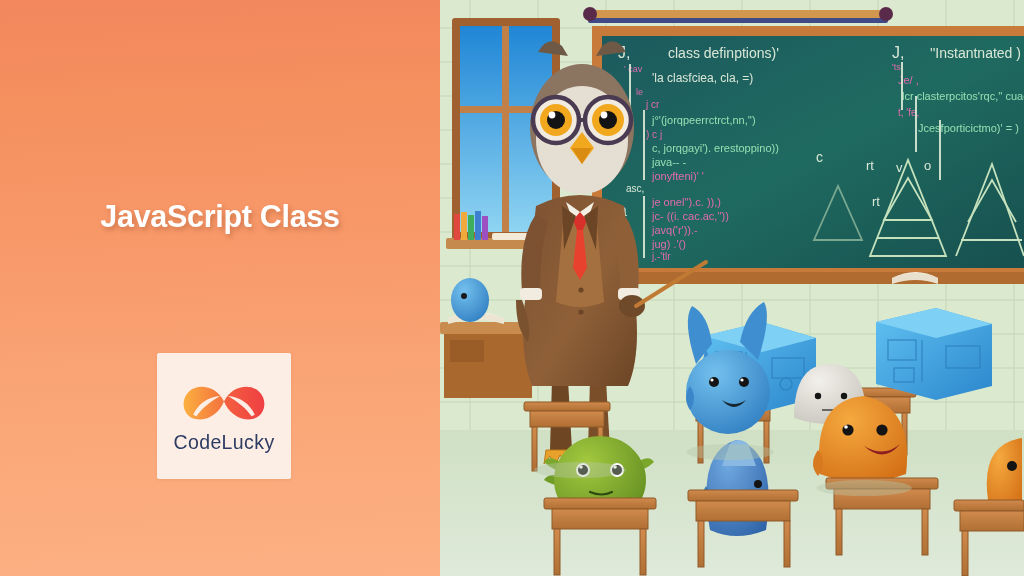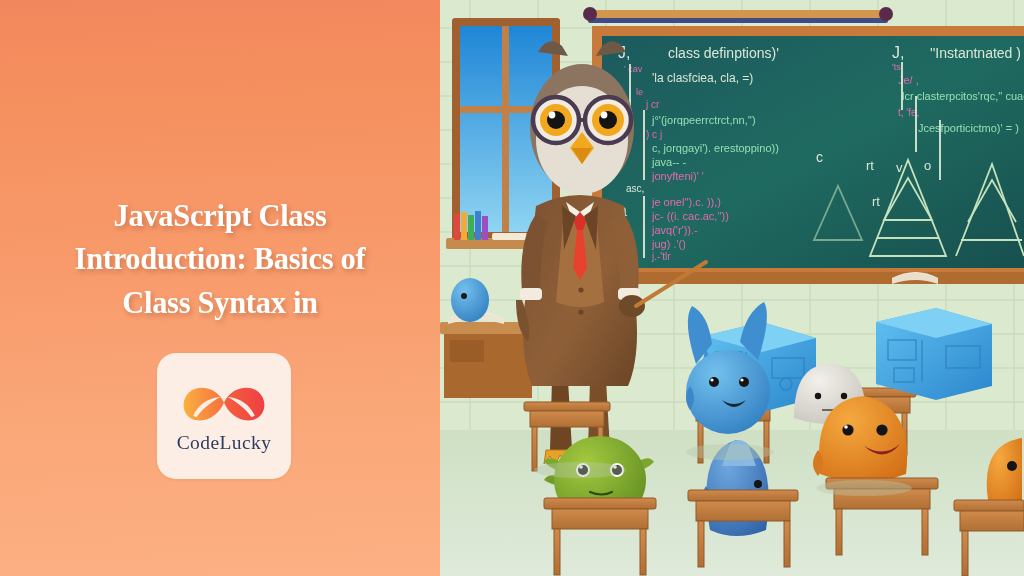--- a/index.html
+++ b/index.html
@@ -7,52 +7,51 @@
   body { font-family:"Liberation Sans", sans-serif; background:#fff; }
 
   .banner { position:relative; width:1024px; height:576px; display:flex; }
 
   
   .left-panel {
     position:relative; width:440px; height:576px;
     background:linear-gradient(178deg,#f2875d 0%,#f5905f 18%,#f89a6b 45%,#faa778 72%,#fcb083 100%);
     display:flex; flex-direction:column; align-items:center; justify-content:center;
     padding:0 22px;
-    font-family:Liberation Serif, serif;
   }
   .title {
     color:#ffffff; font-size:30.5px; line-height:1.42; font-weight:700;
     text-align:center; letter-spacing:-0.3px; width:100%;
     text-shadow:2px 3px 5px rgba(120,50,15,0.30);
     margin-top:-56px;
   }
   .logo-card {
     position:absolute; left:157px; top:353px; width:134px; height:126px;
-    background:#fdeee5; border-radius:19px;
+    background:#fdeee5; border-radius:2px;
     display:flex; flex-direction:column; align-items:center; justify-content:center;
     box-shadow:0 1px 3px rgba(150,70,30,0.10);
   }
   .logo-mark { width:92px; height:47px; margin-bottom:6px; }
   .logo-word { font-size:19.5px; color:#2e3c64; letter-spacing:0.4px; font-weight:400; }
 
   
   .illus { position:relative; width:584px; height:576px; overflow:hidden; background:#dfe9d4; }
   .illus svg { display:block; width:584px; height:576px; }
 </style>
 </head>
 <body>
 
 <div class="banner">
 
   <div class="left-panel">
 
     <h1 class="title">
       <span>JavaScript Class</span><br>
-      <span>Introduction: Basics of</span><br>
-      <span>Class Syntax in</span><br>
+      <br>
+      <br>
     </h1>
 
     <div class="logo-card">
       <svg class="logo-mark" viewBox="0 0 200 100">
         <defs>
           <linearGradient id="lgL" x1="0" y1="0" x2="1" y2="0">
             <stop offset="0%" stop-color="#fbb040"></stop>
               <stop offset="100%" stop-color="#f4713e"></stop>
           </linearGradient>
           <linearGradient id="lgR" x1="0" y1="0" x2="1" y2="0">

